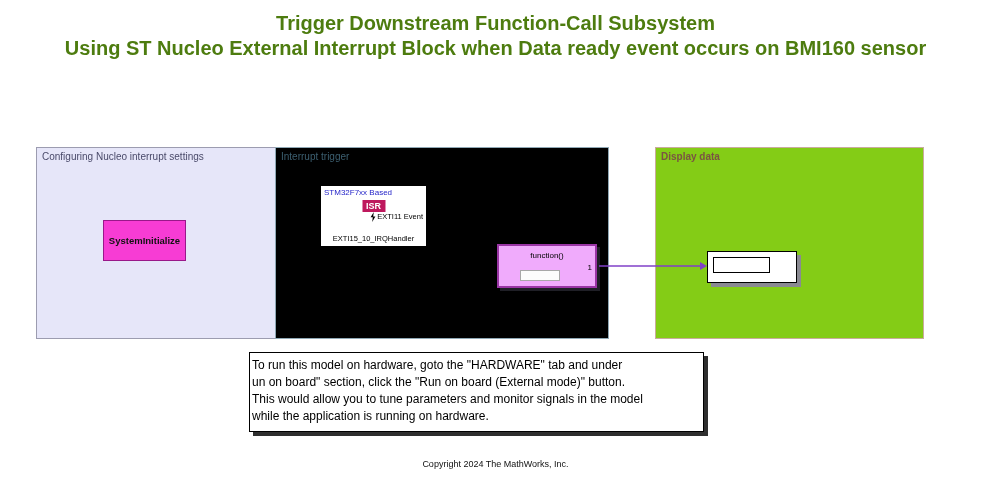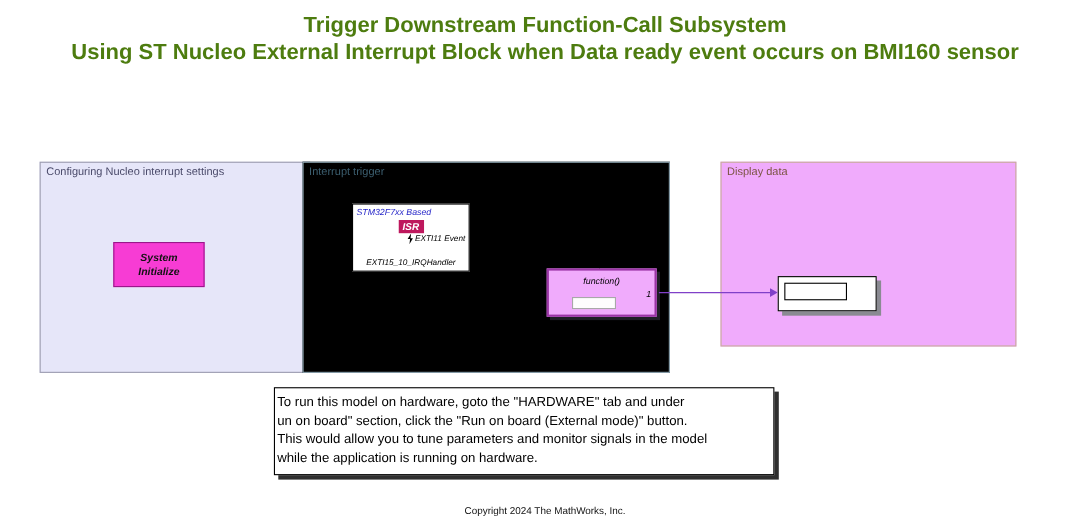--- a/index.html
+++ b/index.html
@@ -26,29 +26,29 @@
   .area-label {
     position: absolute;
     top: 3px; left: 5px;
     font-size: 10px;
     white-space: nowrap;
   }
   .area-config  { left: 36px;  top: 147px; width: 246px; height: 192px; background: #e6e6f9; border: 1px solid #9c9cb0; }
   .area-config  .area-label { color: #4a4a6a; }
   .area-trigger { left: 275px; top: 147px; width: 334px; height: 192px; background: #000000; border: 1px solid #8fa8b5; }
   .area-trigger .area-label { color: #3c5f70; }
-  .area-display { left: 655px; top: 147px; width: 269px; height: 168px; background: #f0abfc; border: 1px solid #c9ac9c; }
+  .area-display { left: 655px; top: 147px; width: 269px; height: 192px; background: #84cc16; border: 1px solid #c9ac9c; font-weight: bold; }
   .area-display .area-label { color: #7a5442; }
   
-  .block { position: absolute; font-style: italic; }
+  .block { position: absolute; }
   .system-init {
     left: 103px; top: 220px; width: 83px; height: 41px;
     background: #f73cd4;
     border: 1px solid #99188a;
-    display: flex; flex-direction: column;
+    display: flex; flex-direction: row;
     align-items: center; justify-content: center;
     font-size: 9.5px; font-weight: bold; color: #111;
     line-height: 13px; text-align: center;
   }
   .stm-block {
     left: 320px; top: 185px; width: 107px; height: 62px;
     background: #ffffff;
     border: 1px solid #000;
   }
   .stm-title { position: absolute; top: 2px; left: 3px; font-size: 8px; color: #2424c8; white-space: nowrap; }

